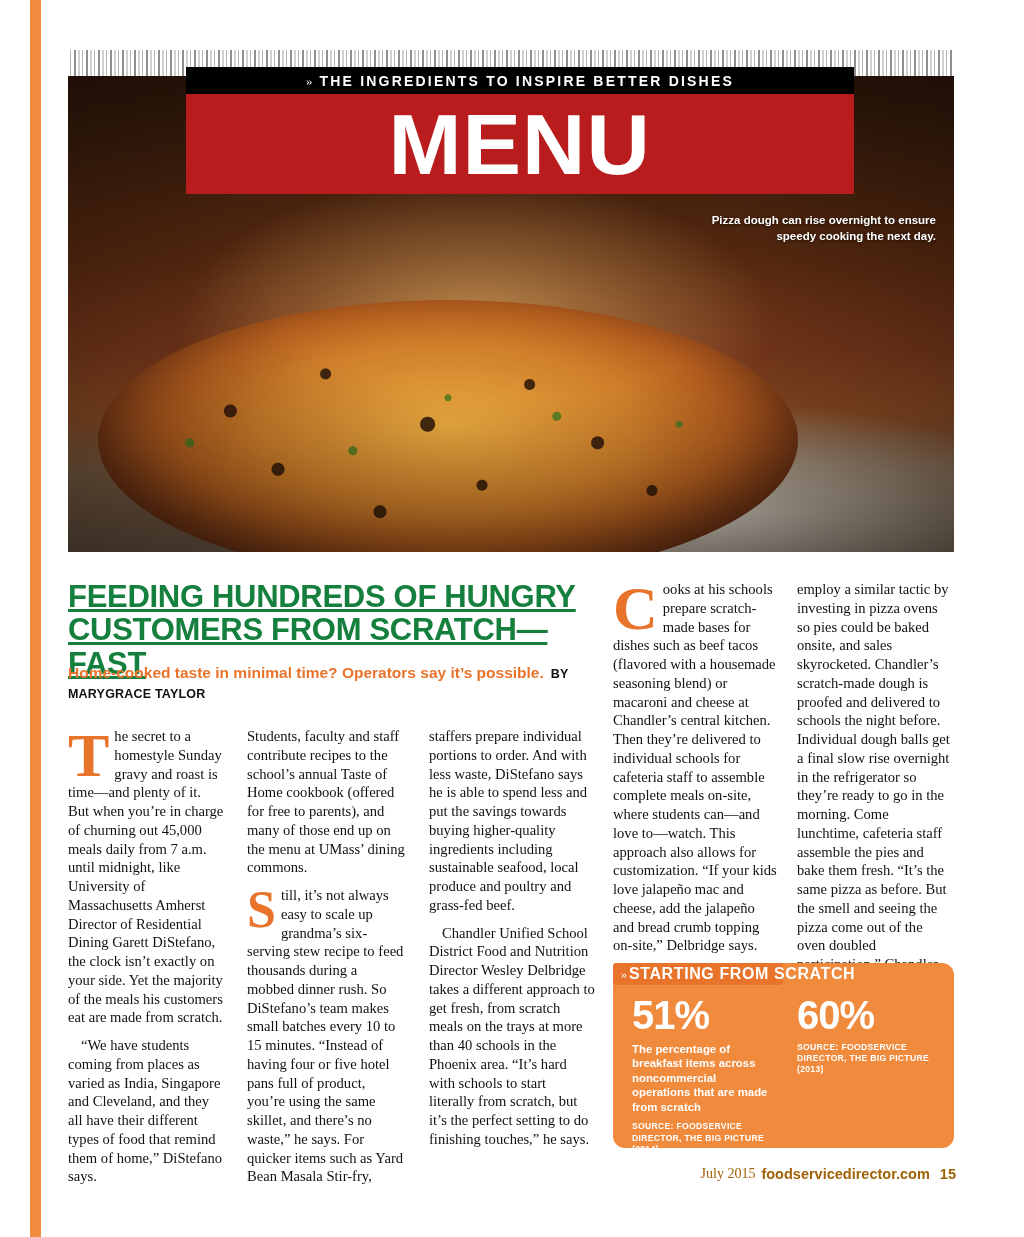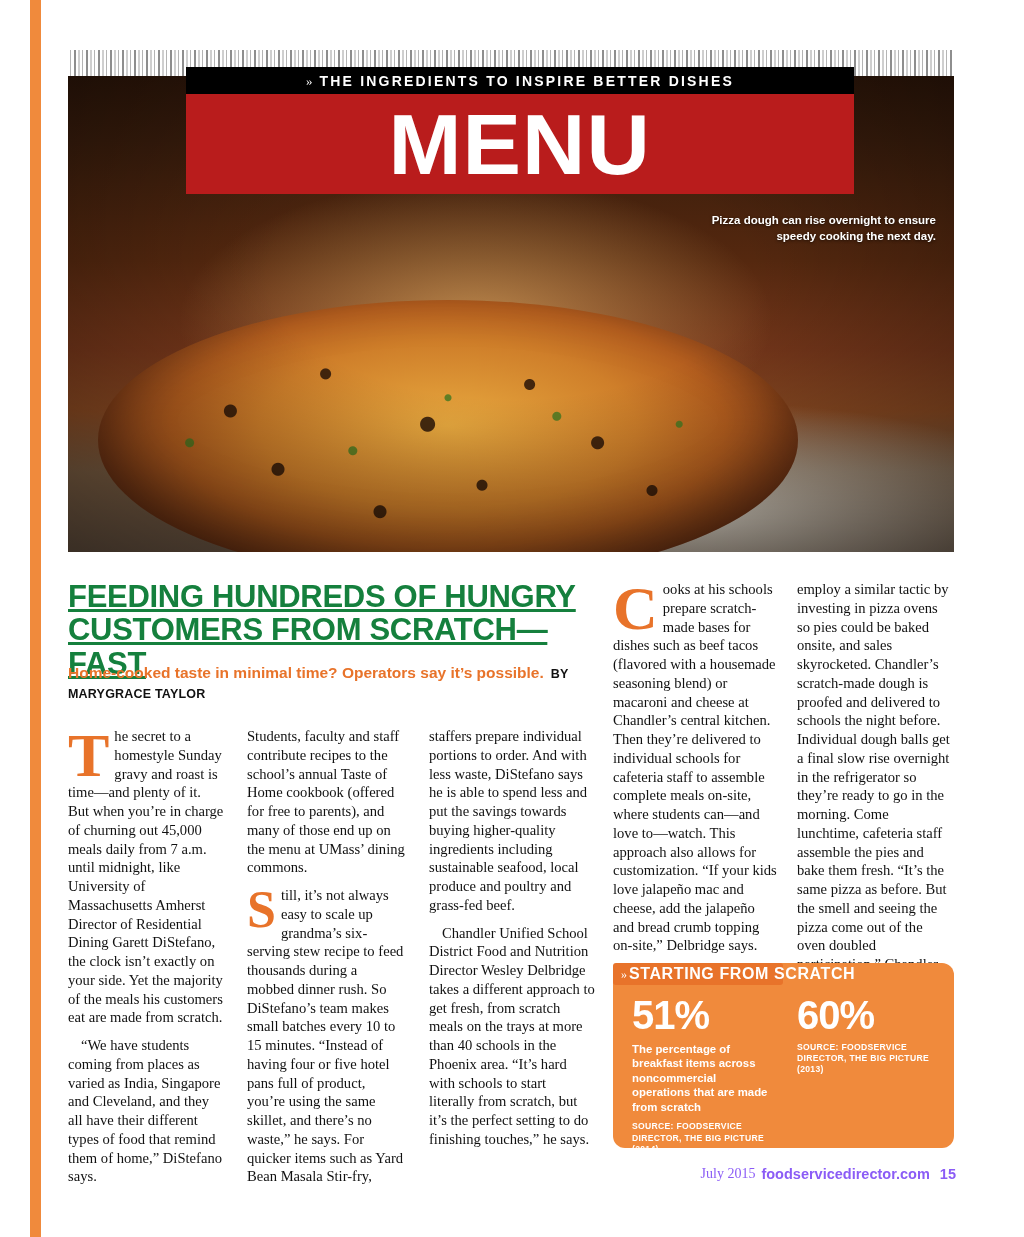--- a/index.html
+++ b/index.html
@@ -219,21 +219,21 @@
     color:#ffffff;
     text-transform:uppercase;
     font-weight:bold;
   }
 
   
   .footer{
     position:absolute;right:68px;top:1166px;
     font-family:"Liberation Sans", sans-serif;
     font-size:13px;
-    color:#8b5cf6;
+    color:#a16207;
     display:flex;align-items:flex-start;gap:6px;
   }
   .footer .issue{font-family:"Liberation Serif", serif;font-size:14px;}
   .footer .site{font-weight:bold;font-size:14.5px;}
   .footer .pg{font-weight:bold;font-size:14.5px;margin-left:4px;}
 </style>
 </head>
 <body>
 
 <div class="page">

